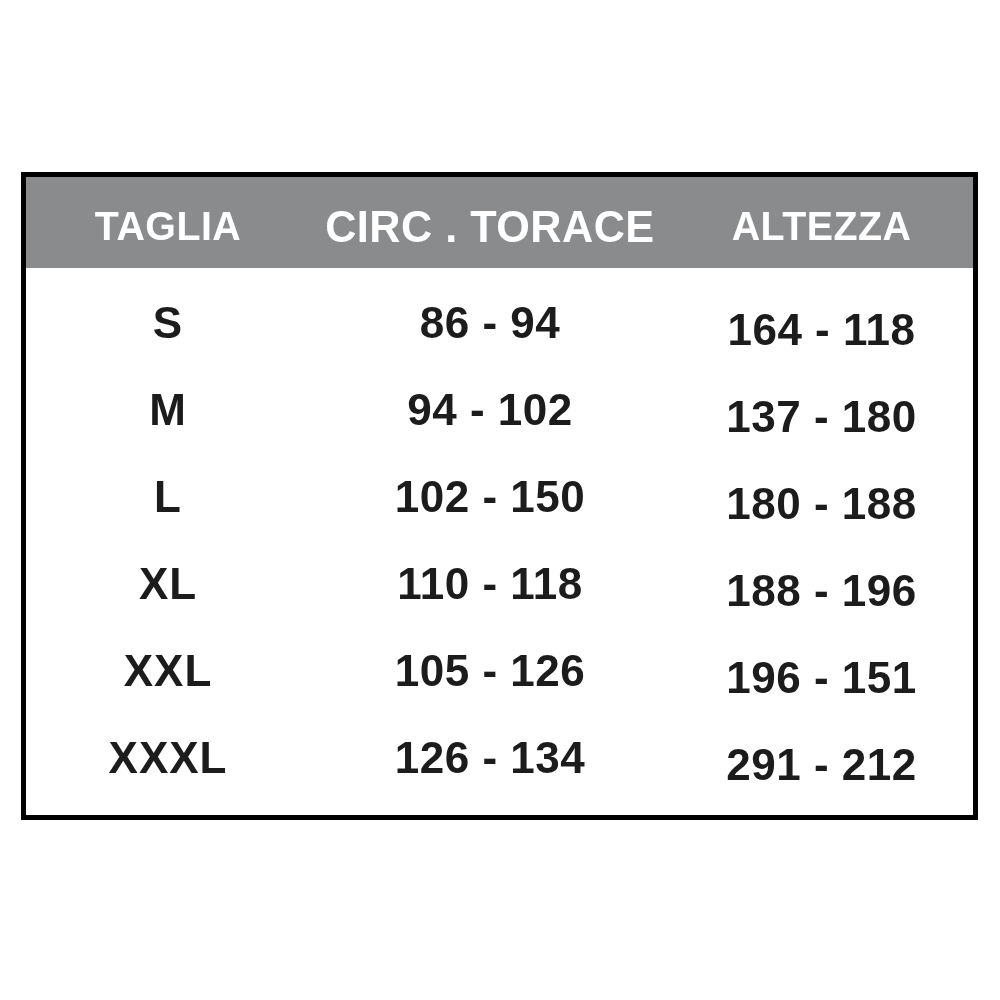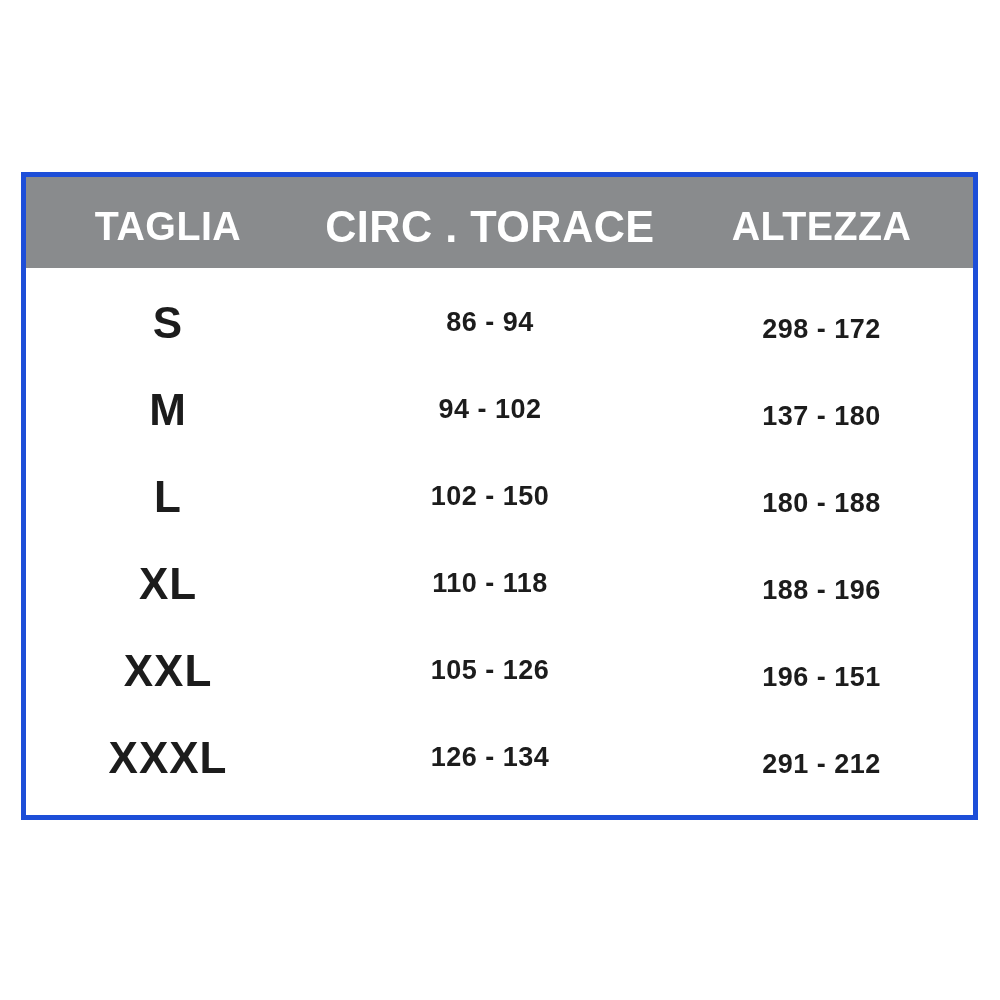--- a/index.html
+++ b/index.html
@@ -14,21 +14,21 @@
     font-family: "Liberation Sans", sans-serif;
     overflow: hidden;
   }
   .table-frame {
     position: absolute;
     left: 21px;
     top: 172px;
     width: 957px;
     height: 648px;
     box-sizing: border-box;
-    border: 5px solid #1d4ed8;
+    border: 5px solid #000000;
     background: #ffffff;
   }
   .thead {
     display: grid;
     grid-template-columns: 30% 38% 32%;
     height: 91px;
     background: #898b8d;
     align-items: center;
   }
   .th {
@@ -48,21 +48,21 @@
   .trow {
     display: grid;
     grid-template-columns: 30% 38% 32%;
     height: 87px;
     align-items: center;
   }
   .td {
     text-align: center;
     font-weight: 700;
     color: #1c1c1c;
-    font-size: 27px;
+    font-size: 44px;
     line-height: 1;
     letter-spacing: 0.5px;
   }
   .td.size-cell {
     font-size: 44px;
     letter-spacing: 1px;
   }
   .td.height-cell {
     transform: translateY(7px);
   }
@@ -76,21 +76,21 @@
     <div class="th side">TAGLIA</div>
     <div class="th">CIRC . TORACE</div>
     <div class="th side">ALTEZZA</div>
   </div>
 
   <div class="tbody">
 
     <div class="trow">
       <div class="td size-cell">S</div>
       <div class="td chest-cell">86 - 94</div>
-      <div class="td height-cell">298 - 172</div>
+      <div class="td height-cell">164 - 118</div>
     </div>
 
     <div class="trow">
       <div class="td size-cell">M</div>
       <div class="td chest-cell">94 - 102</div>
       <div class="td height-cell">137 - 180</div>
     </div>
 
     <div class="trow">
       <div class="td size-cell">L</div>

